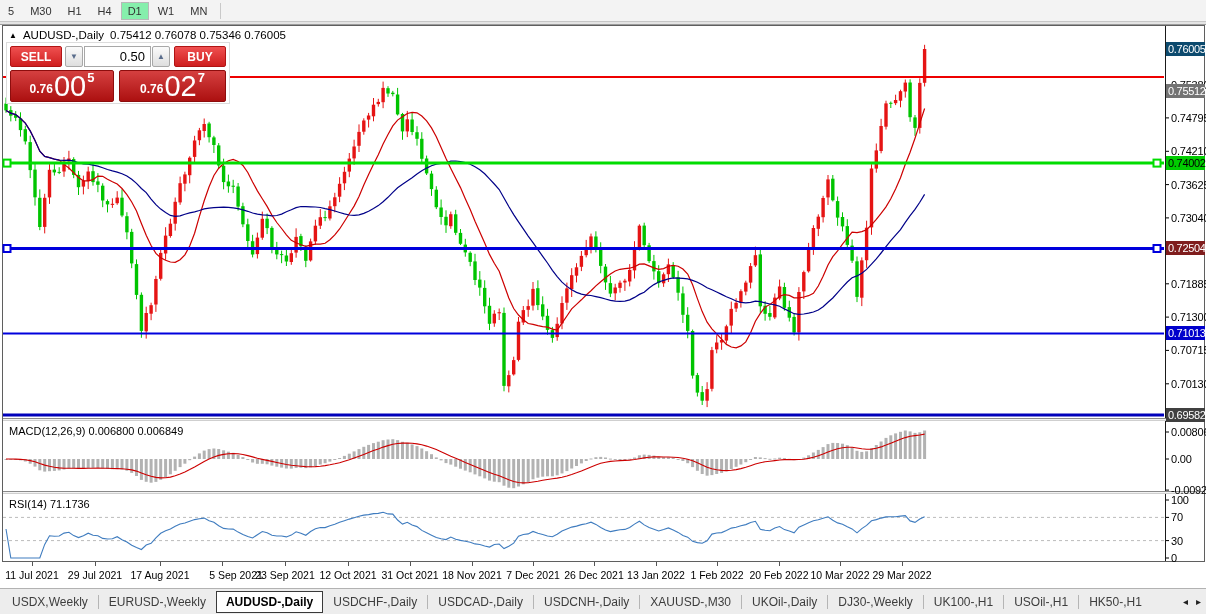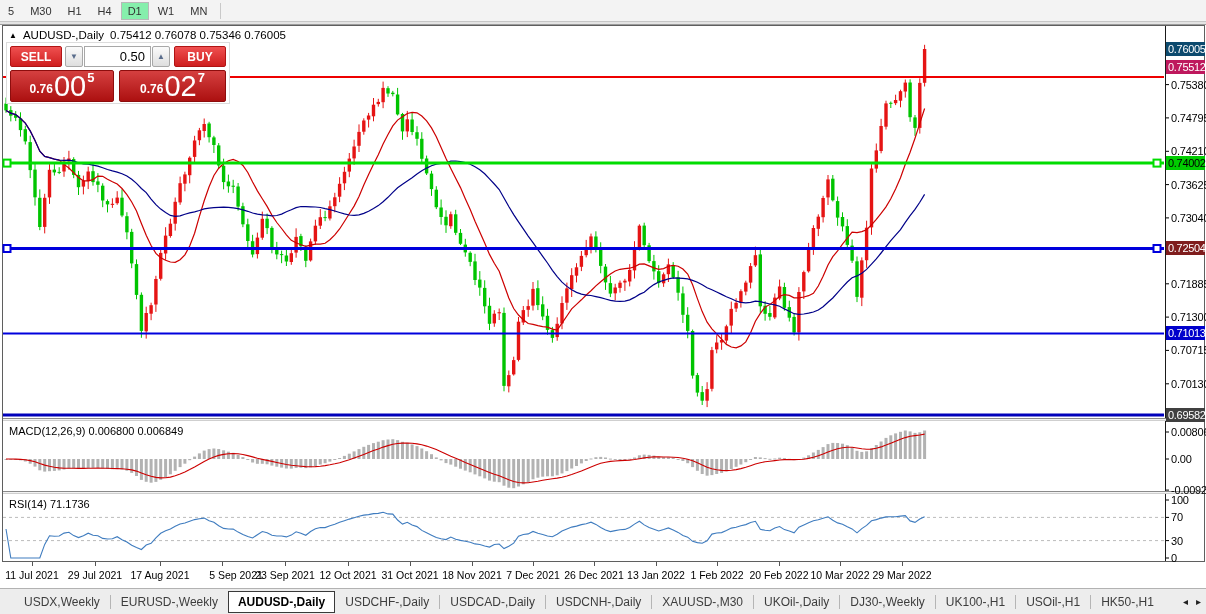--- a/index.html
+++ b/index.html
@@ -71,21 +71,21 @@
   
   #date-strip { position:absolute; left:0; top:562px; width:1206px; height:25px;
     background:#fff; z-index:2; }
   .dtick { position:absolute; top:0; width:1px; height:4px; background:#555; }
   .dlabel { position:absolute; top:7px; font-size:10.5px; color:#000; white-space:nowrap;
     transform:translateX(-50%); }
 
   
   #tabbar { position:absolute; left:0; top:588px; width:1206px; height:26px;
     background:#ededed; border-top:1px solid #b2b2b2; display:flex; align-items:center;
-    padding-left:14px; z-index:7; }
+    padding-left:2px; z-index:7; }
   .tab { font-size:12px; color:#3d3d3d; padding:3px 10px; white-space:nowrap; cursor:pointer; }
   .tab.active { background:#fff; border:1px solid #3a3a3a; color:#000; font-weight:bold;
     padding:3px 9px; }
   .tab-sep { width:1px; height:14px; background:#b5b5b5; }
   #tab-scroll { margin-left:auto; margin-right:5px; display:flex; gap:8px;
     font-size:10px; color:#222; }
   #tab-scroll span { cursor:pointer; }
 </style>
 </head>
 <body>
@@ -754,21 +754,21 @@
   <div id="axis-labels">
       <div class="ptick" style="top: 79px;">0.75380</div>
       <div class="ptick" style="top: 112px;">0.74795</div>
       <div class="ptick" style="top: 145px;">0.74210</div>
       <div class="ptick" style="top: 179px;">0.73625</div>
       <div class="ptick" style="top: 212px;">0.73040</div>
       <div class="ptick" style="top: 278px;">0.71885</div>
       <div class="ptick" style="top: 311px;">0.71300</div>
       <div class="ptick" style="top: 344px;">0.70715</div>
       <div class="ptick" style="top: 378px;">0.70130</div>
-      <div class="pbadge" style="top: 60px; background: #be185d; color: rgb(255, 255, 255);">0.75512</div>
+      <div class="pbadge" style="top: 84px; background: #737373; color: rgb(255, 255, 255);">0.75512</div>
       <div class="pbadge" style="top: 156px; background: rgb(0, 204, 0); color: rgb(0, 0, 0);">0.74002</div>
       <div class="pbadge" style="top: 241px; background: #7f1d1d; color: rgb(255, 255, 255);">0.72504</div>
       <div class="pbadge" style="top: 326px; background: rgb(0, 0, 204); color: rgb(255, 255, 255);">0.71013</div>
       <div class="pbadge" style="top: 408px; background: #404040; color: rgb(255, 255, 255);">0.69582</div>
       <div class="pbadge" style="top: 42px; background: #0c4a6e; color: rgb(255, 255, 255);">0.76005</div>
       <div class="itick" style="top: 426px;">0.008061</div>
       <div class="itick" style="top: 453px;">0.00</div>
       <div class="itick" style="top: 484px;">-0.00928</div>
       <div class="itick" style="top: 494px;">100</div>
       <div class="itick" style="top: 511px;">70</div>

